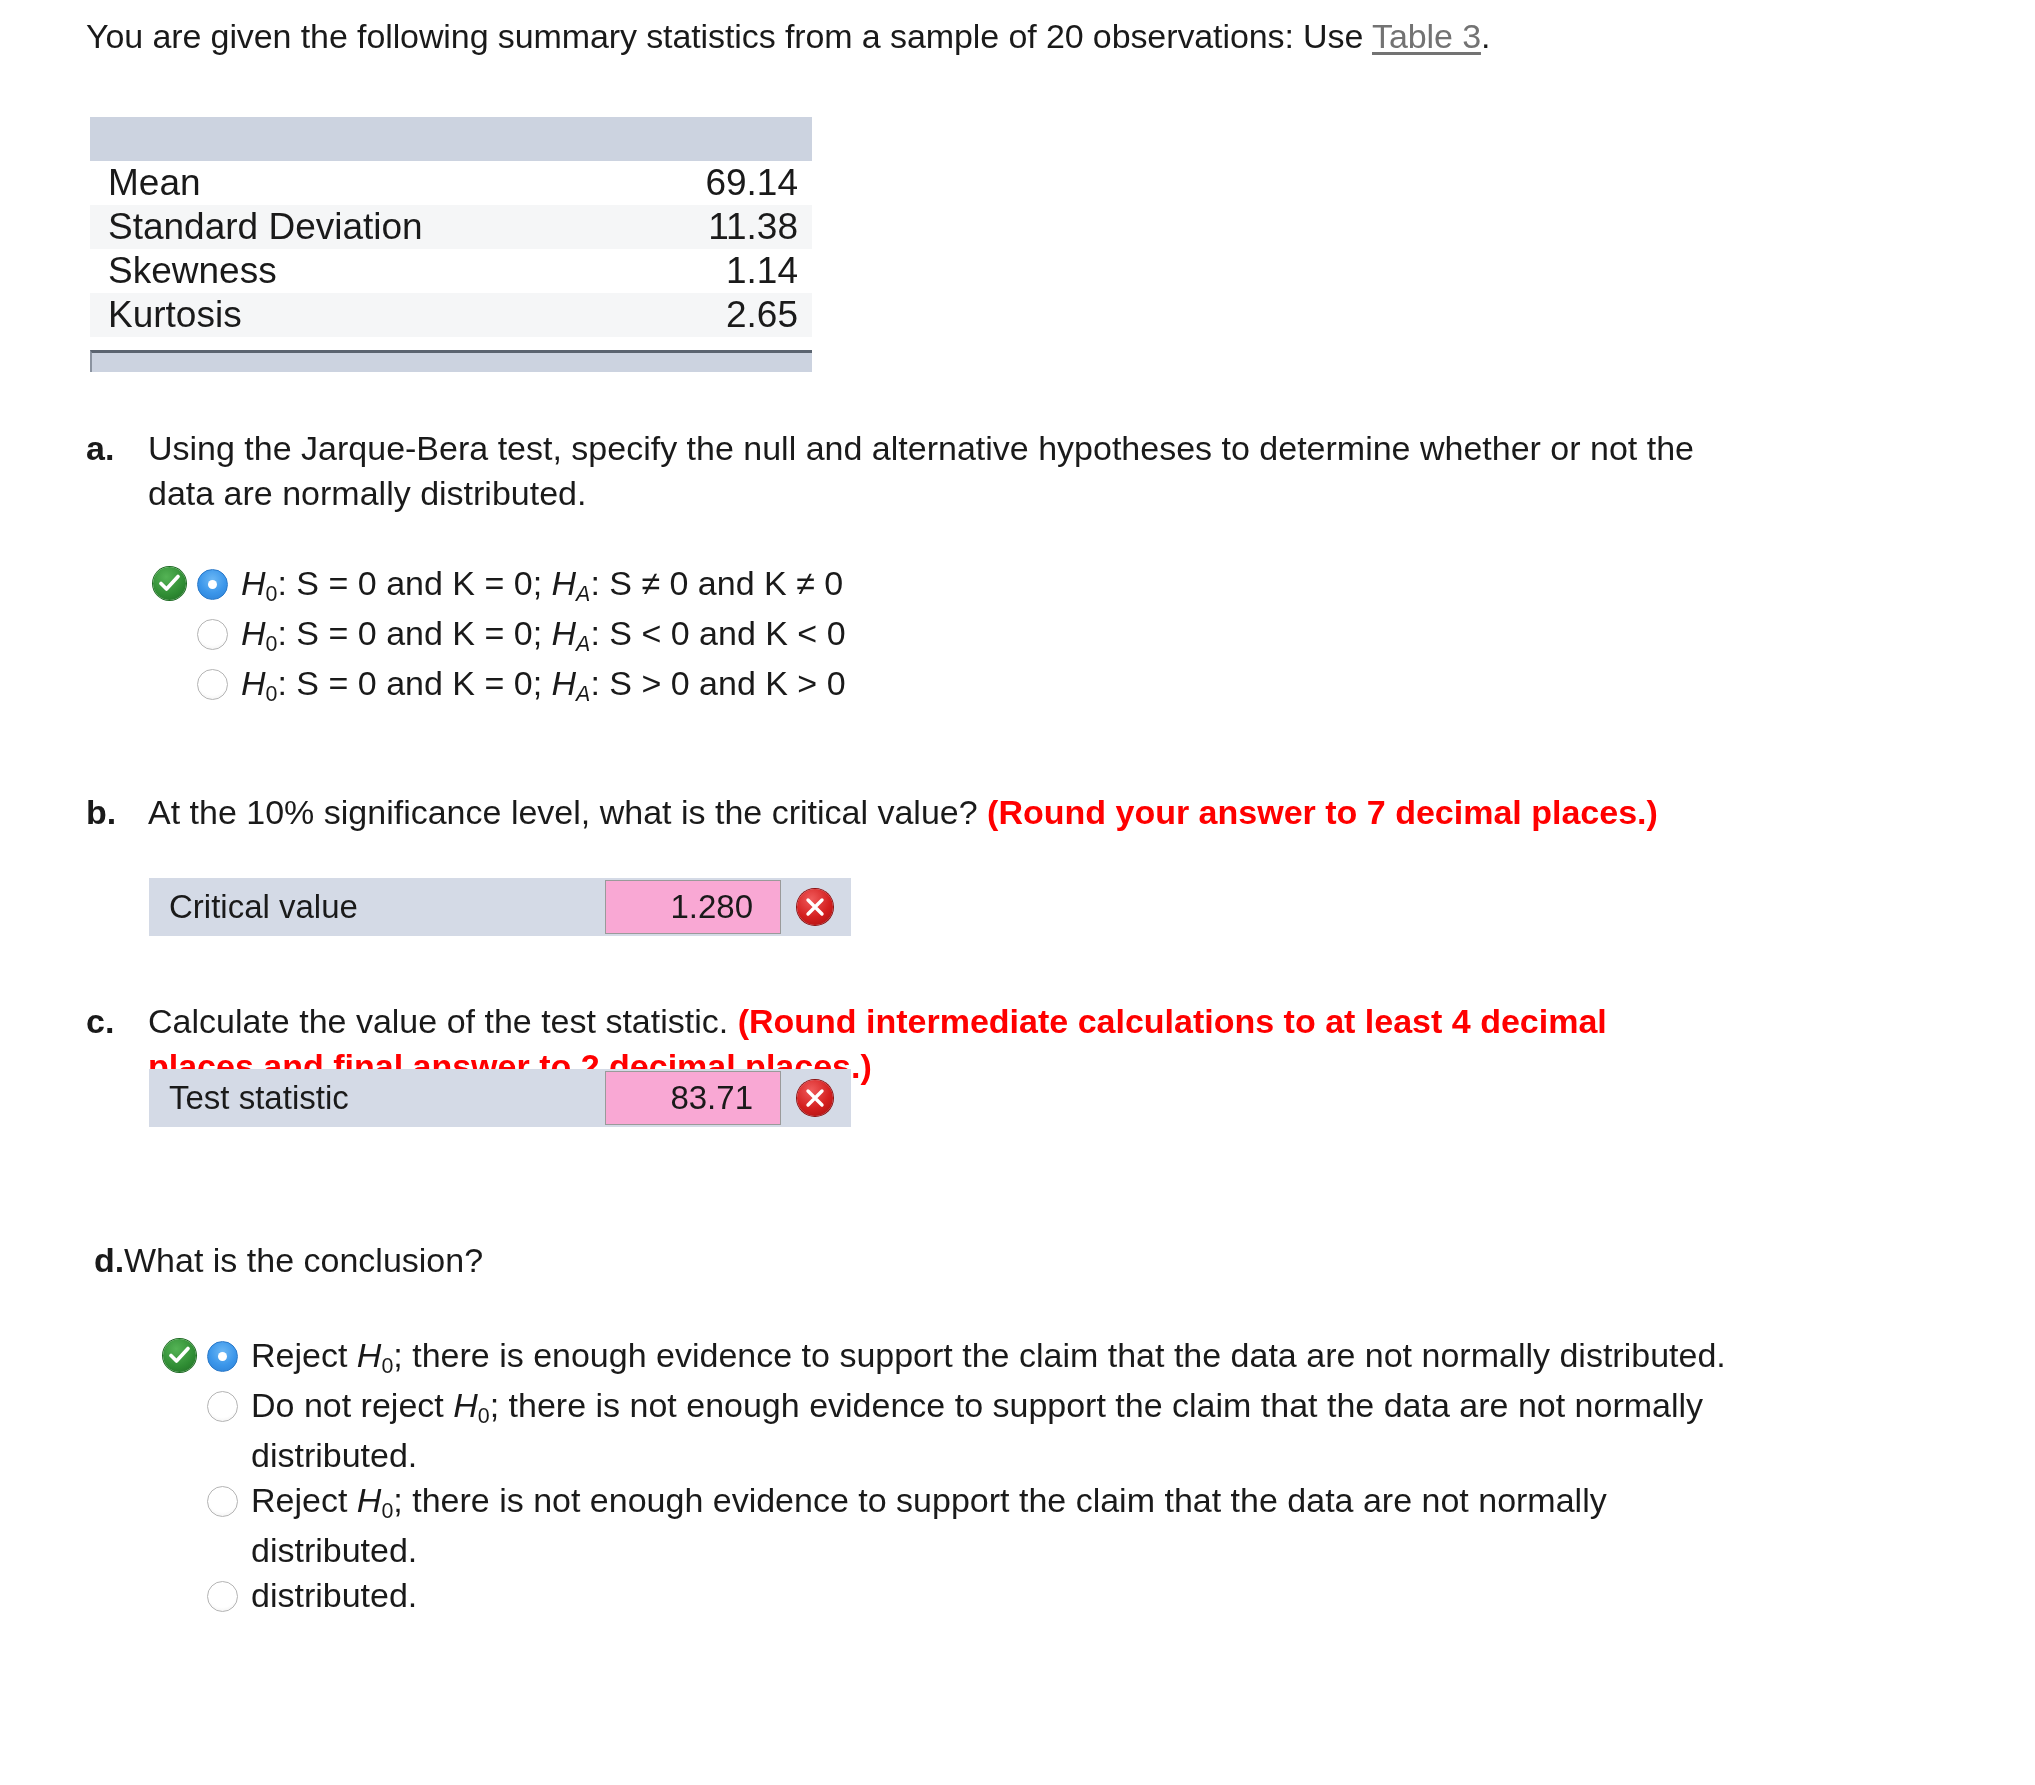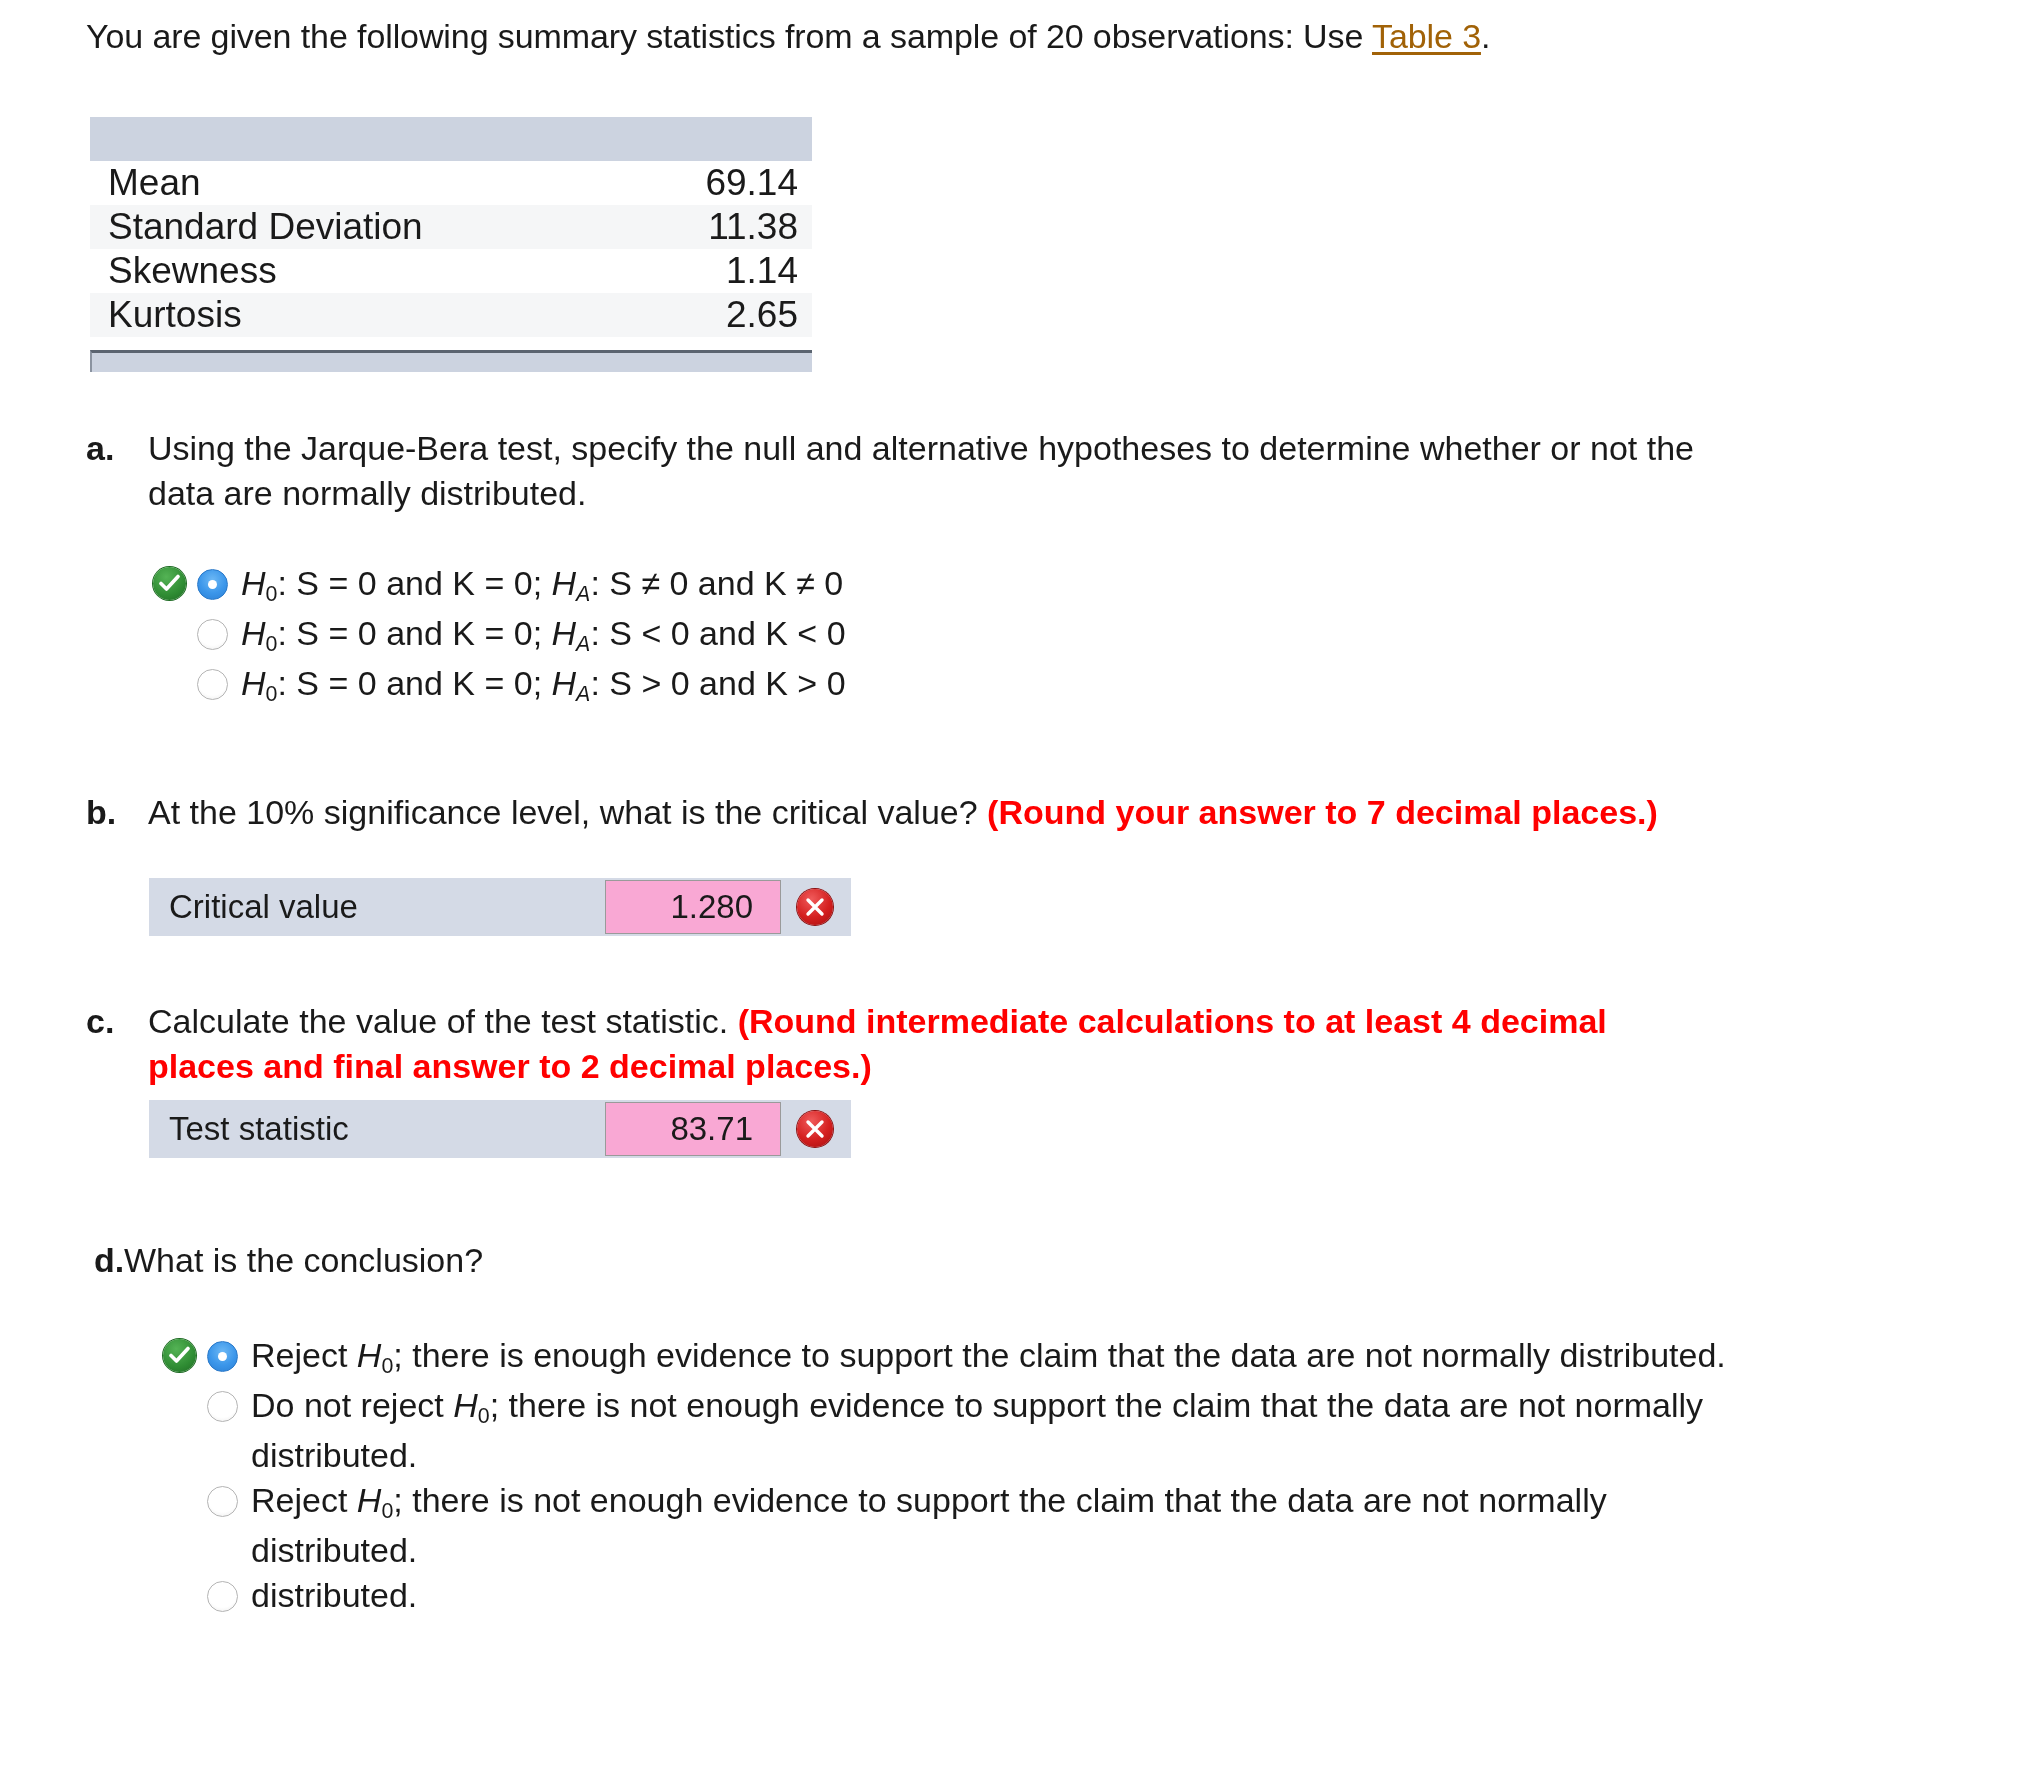--- a/index.html
+++ b/index.html
@@ -27,21 +27,21 @@
   .intro {
     position: absolute;
     left: 86px;
     top: 14px;
     font-size: 34px;
     line-height: 44px;
     white-space: nowrap;
     letter-spacing: -0.1px;
   }
   .link {
-    color: #a16207;
+    color: #737373;
     text-decoration: underline;
     text-underline-offset: 4px;
   }
 
   
   .stat-table {
     position: absolute;
     left: 90px;
     top: 117px;
     width: 722px;
@@ -279,21 +279,21 @@
   </div>
 
   <div class="q" style="left:86px; top:999px; width:1891px;">
     <span class="q-letter">c.</span>
     <div class="q-body" style="margin-left:62px;">
       <div style="white-space:nowrap;"><span>Calculate the value of the test statistic. </span><span class="red">(Round intermediate calculations to at least 4 decimal</span></div>
       <div class="red">places and final answer to 2 decimal places.)</div>
     </div>
   </div>
 
-  <div class="answer-row" style="left:149px; top:1100px; width:702px;">
+  <div class="answer-row" style="left:149px; top:1069px; width:702px;">
     <div class="answer-label">Test statistic</div>
     <div class="answer-input">83.71</div>
     <div class="answer-mark">
       <span class="x-badge">
         <svg width="20" height="20" viewBox="0 0 20 20">
             <path d="M3 3 L17 17 M17 3 L3 17" stroke="#ffffff" stroke-width="3.4" stroke-linecap="round"></path>
           </svg>
       </span>
     </div>
   </div>

